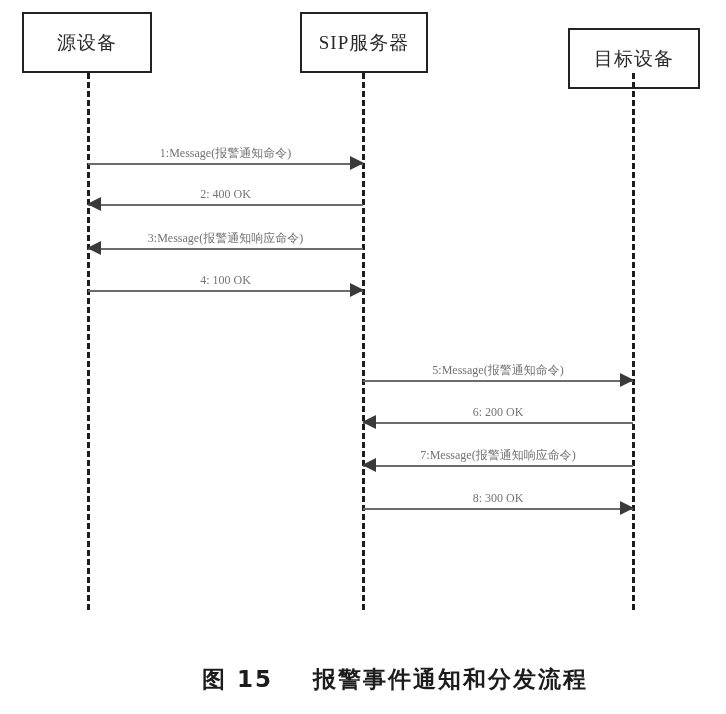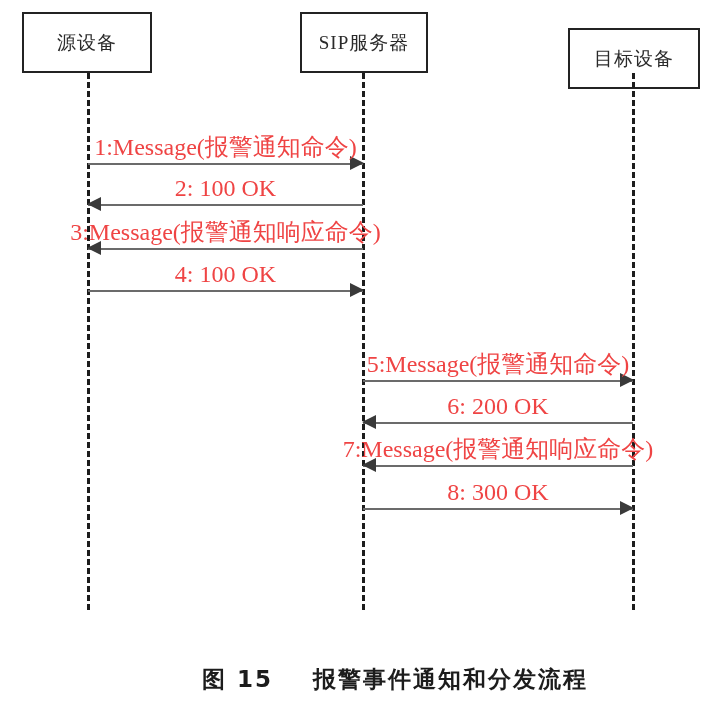--- a/index.html
+++ b/index.html
@@ -74,23 +74,23 @@
     right: -1px;
   }
   .message.dir-left .msg-head {
     left: -1px;
   }
   .message .msg-label {
     position: absolute;
     bottom: 4px;
     white-space: nowrap;
     font-family: "Liberation Serif", "DejaVu Serif", serif;
-    font-size: 24px;
+    font-size: 12px;
     line-height: 1;
-    color: #ef4444;
+    color: #737373;
   }
   .msg-label.align-center {
     left: 50%;
     transform: translateX(-50%);
   }
   .msg-label.align-wide {
     left: 50%;
     transform: translateX(-50%);
   }
 
@@ -133,21 +133,21 @@
 
   <div class="message dir-right" style="left:88px; top:163px; width:275px;">
     <div class="msg-line"></div>
     <div class="msg-head" style="border-top:7px solid transparent; border-bottom:7px solid transparent; border-left:14px solid #3a3a3a; margin-top:-7px;"></div>
     <div class="msg-label align-center">1:Message(报警通知命令)</div>
   </div>
 
   <div class="message dir-left" style="left:88px; top:204px; width:275px;">
     <div class="msg-line"></div>
     <div class="msg-head" style="border-top:7px solid transparent; border-bottom:7px solid transparent; border-right:14px solid #3a3a3a; margin-top:-7px;"></div>
-    <div class="msg-label align-center">2: 100  OK</div>
+    <div class="msg-label align-center">2: 400  OK</div>
   </div>
 
   <div class="message dir-left" style="left:88px; top:248px; width:275px;">
     <div class="msg-line"></div>
     <div class="msg-head" style="border-top:7px solid transparent; border-bottom:7px solid transparent; border-right:14px solid #3a3a3a; margin-top:-7px;"></div>
     <div class="msg-label align-wide">3:Message(报警通知响应命令)</div>
   </div>
 
   <div class="message dir-right" style="left:88px; top:290px; width:275px;">
     <div class="msg-line"></div>

